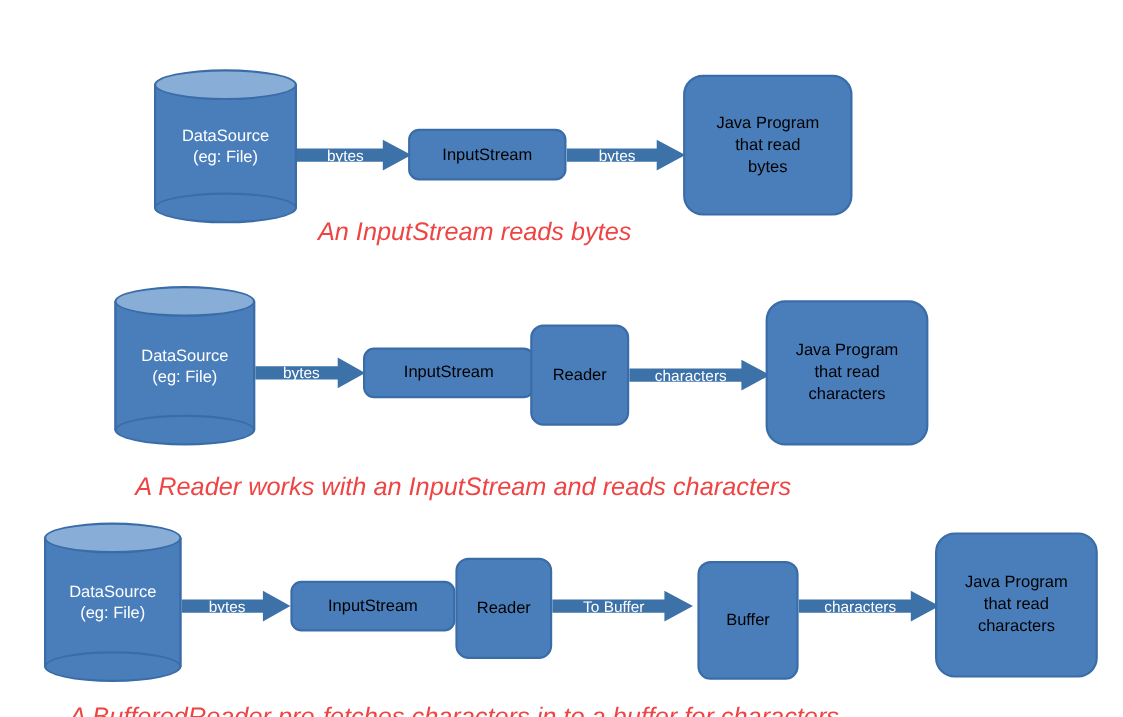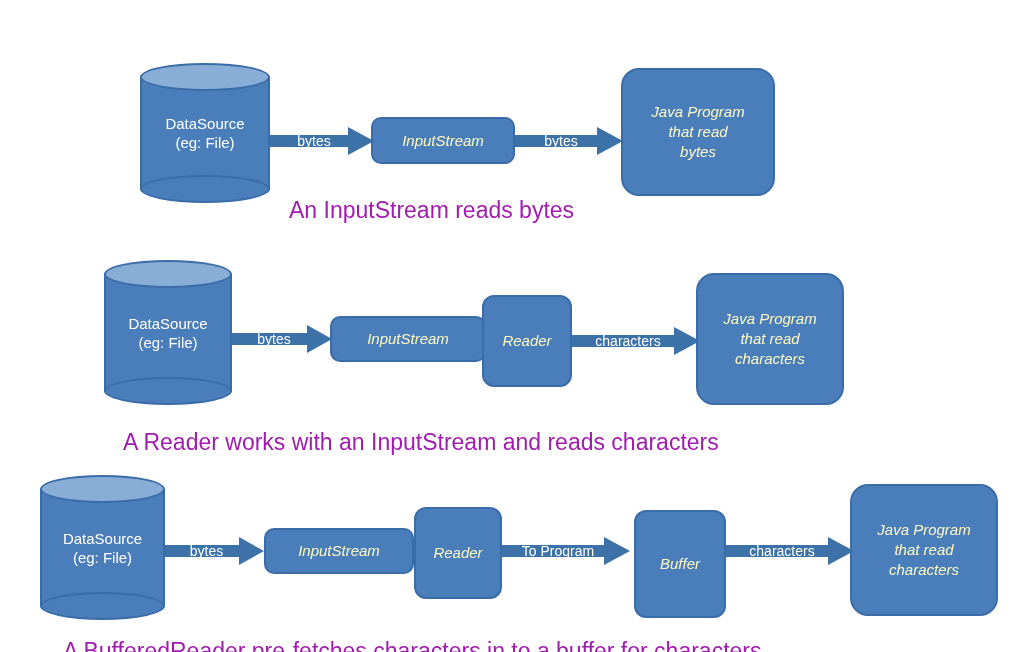--- a/index.html
+++ b/index.html
@@ -75,28 +75,27 @@
     pointer-events: none;
   }
 
   
   .box {
     position: absolute;
     background: #4a7ebb;
     border: 2px solid #3a6ca8;
     border-radius: 10px;
     box-sizing: border-box;
-    color: #fef9c3;
+    color: #000000;
     display: flex;
     align-items: center;
     justify-content: center;
     text-align: center;
     font-size: 15px;
     line-height: 20px;
-    font-style: italic;
   }
   .box.big {
     border-radius: 18px;
   }
   .box.tall {
     border-radius: 12px;
     align-items: center;
   }
   .box-text {
     padding: 0 4px;
@@ -120,23 +119,24 @@
     font-size: 14px;
     white-space: nowrap;
     pointer-events: none;
     padding-right: 16px;
     box-sizing: border-box;
   }
 
   
   .caption {
     position: absolute;
-    color: #a21caf;
+    color: #ef4444;
     font-size: 23px;
     white-space: nowrap;
+    font-style: italic;
   }
 </style>
 </head>
 <body>
 
 <div class="canvas">
 
   <div class="cylinder" style="left:140px; top:22px; width:130px; height:140px;">
     <div class="cyl-body"></div>
     <div class="cyl-bottom"></div>
@@ -235,21 +235,21 @@
   </div>
 
   <div class="box tall" style="left:414px; top:466px; width:88px; height:92px; z-index:4;">
     <span class="box-text">Reader</span>
   </div>
 
   <div class="arrow" style="left:502px; top:495px; width:128px; height:30px;">
     <svg width="128" height="30" viewBox="0 0 128 30">
       <polygon points="0,9 102,9 102,1 128,15 102,29 102,21 0,21" fill="#3c72a8"></polygon>
     </svg>
-    <div class="arrow-label">To Program</div>
+    <div class="arrow-label">To Buffer</div>
   </div>
 
   <div class="box tall" style="left:634px; top:469px; width:92px; height:108px;">
     <span class="box-text">Buffer</span>
   </div>
 
   <div class="arrow" style="left:726px; top:495px; width:128px; height:30px;">
     <svg width="128" height="30" viewBox="0 0 128 30">
       <polygon points="0,9 102,9 102,1 128,15 102,29 102,21 0,21" fill="#3c72a8"></polygon>
     </svg>

